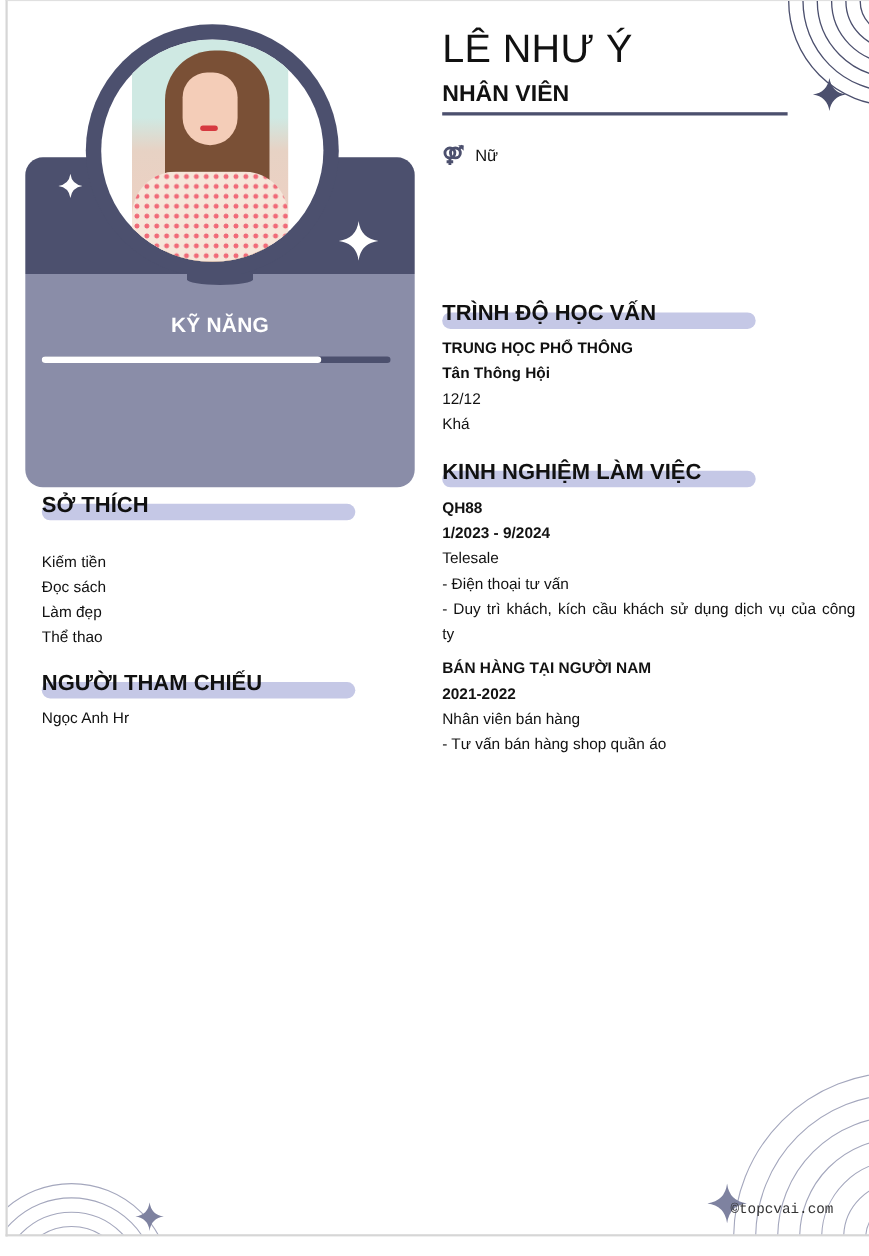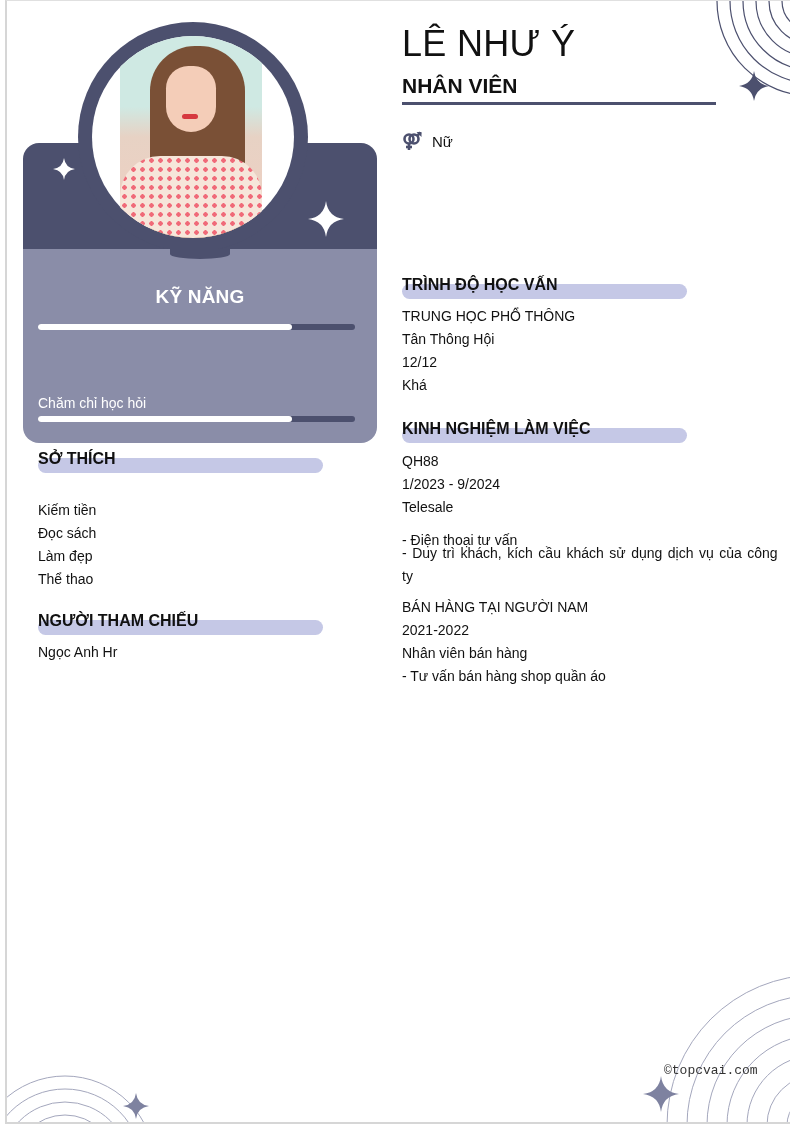--- a/index.html
+++ b/index.html
@@ -63,35 +63,35 @@
     .skill-name { color: #fff; font-size: 14px; display: block; height: 18px; }
     .skill-bar { position: relative; margin-top: 3px; height: 6px; background: #4c506e; border-radius: 3px; }
     .skill-fill { position: absolute; left: 0; top: 0; height: 6px; background: #fff; border-radius: 3px; }
 
     
     .sec-head { position: absolute; height: 26px; }
     .sec-head .bar {
       position: absolute; left: 0; bottom: 0; height: 15px; background: #c5c8e6; border-radius: 8px;
     }
     .sec-head .txt {
-      position: relative; font-weight: bold; font-size: 16px; color: #111; white-space: nowrap; line-height: 24px;
+      position: relative; font-weight: bold; font-size: 20px; color: #111; white-space: nowrap; line-height: 24px;
     }
 
     .line { position: absolute; font-size: 14px; color: #111; white-space: nowrap; line-height: 18px; }
-    .bold { font-weight: normal; text-align: right; }
+    .bold { font-weight: bold; text-align: right; }
 
     
     .name { position: absolute; left: 395px; top: 22px; font-size: 36px; font-weight: normal; color: #111; letter-spacing: 0.3px; }
     .role { position: absolute; left: 395px; top: 73px; font-size: 21px; font-weight: bold; color: #111; }
     .role-rule { position: absolute; left: 395px; top: 101px; width: 314px; height: 3px; background: #4c506e; }
     .info-row { position: absolute; left: 395px; display: flex; align-items: center; gap: 10px; font-size: 15px; color: #111; }
     .info-row svg { flex: none; }
 
     .watermark {
-      position: absolute; left: 657px; top: 1062px; font-family: "Liberation Mono", "DejaVu Sans Mono", monospace;
+      position: absolute; left: 657px; top: 1091px; font-family: "Liberation Mono", "DejaVu Sans Mono", monospace;
       font-size: 13px; color: #333;
     }
   </style>
 </head>
 <body>
 
 <div class="page">
 
   <svg class="deco" style="left:705px;top:0;" width="82" height="110" viewBox="0 0 82 110">
     <g fill="none" stroke="#4c506e" stroke-width="1.2">
@@ -148,26 +148,20 @@
   </div>
   <svg class="deco" style="left:46px;top:157px;" width="22" height="22" viewBox="0 0 22 22">
     <path d="M11 0 Q12.3 9.7 22 11 Q12.3 12.3 11 22 Q9.7 12.3 0 11 Q9.7 9.7 11 0Z" fill="#fff"></path>
   </svg>
   <svg class="deco" style="left:301px;top:200px;" width="36" height="36" viewBox="0 0 36 36">
     <path d="M18 0 Q20 16 36 18 Q20 20 18 36 Q16 20 0 18 Q16 16 18 0Z" fill="#fff"></path>
   </svg>
 
   <div class="skills-title">KỸ NĂNG</div>
   <div class="skill" style="top:320px;">
-    <div class="skill-bar">
-      <div class="skill-fill" style="width:80%;"></div>
-    </div>
-  </div>
-  <div class="skill" style="top:394px;">
-    <span class="skill-name">Chăm chỉ học hỏi</span>
     <div class="skill-bar">
       <div class="skill-fill" style="width:80%;"></div>
     </div>
   </div>
 
   <div class="sec-head" style="left:31px;top:446px;width:285px;">
     <div class="bar" style="width:285px;"></div>
     <div class="txt">SỞ THÍCH</div>
   </div>
   <div class="line" style="left:31px;top:500px;">Kiếm tiền</div>
@@ -210,21 +204,21 @@
   <div class="line" style="left:395px;top:375px;">Khá</div>
 
   <div class="sec-head" style="left:395px;top:416px;width:285px;">
     <div class="bar" style="width:285px;"></div>
     <div class="txt">KINH NGHIỆM LÀM VIỆC</div>
   </div>
 
   <div class="line bold" style="left:395px;top:451px;">QH88</div>
   <div class="line bold" style="left:395px;top:474px;">1/2023 - 9/2024</div>
   <div class="line" style="left:395px;top:497px;">Telesale</div>
-  <div class="line" style="left:395px;top:520px;margin-top:10px;">- Điện thoại tư vấn</div>
+  <div class="line" style="left:395px;top:520px;">- Điện thoại tư vấn</div>
   <div class="line" style="left:395px;top:543px;word-spacing:1.6px;">- Duy trì khách, kích cầu khách sử dụng dịch vụ của công</div>
   <div class="line" style="left:395px;top:566px;">ty</div>
 
   <div class="line bold" style="left:395px;top:597px;">BÁN HÀNG TẠI NGƯỜI NAM</div>
   <div class="line bold" style="left:395px;top:620px;">2021-2022</div>
   <div class="line" style="left:395px;top:643px;">Nhân viên bán hàng</div>
   <div class="line" style="left:395px;top:666px;">- Tư vấn bán hàng shop quần áo</div>
 
   <div class="watermark">©topcvai.com</div>
 </div>

